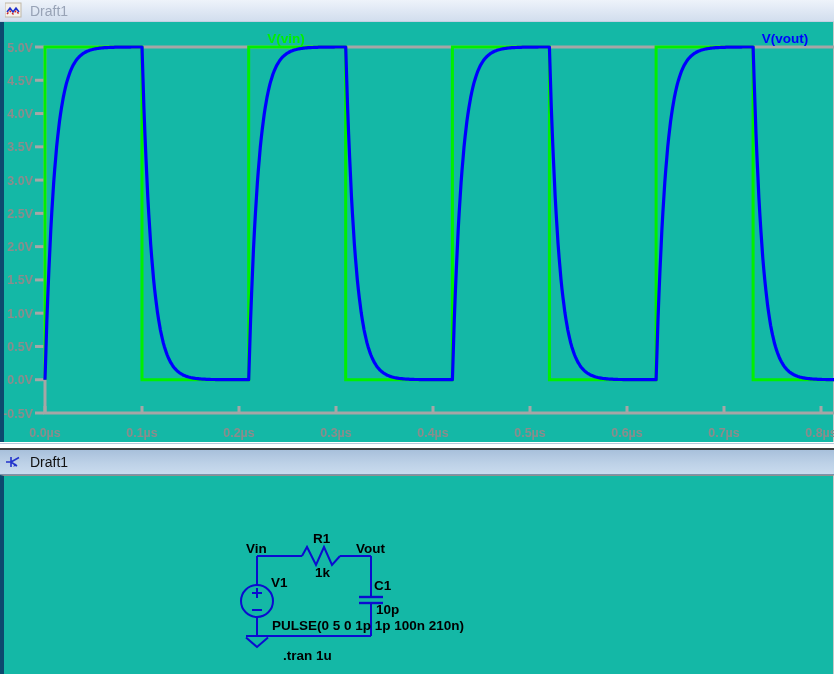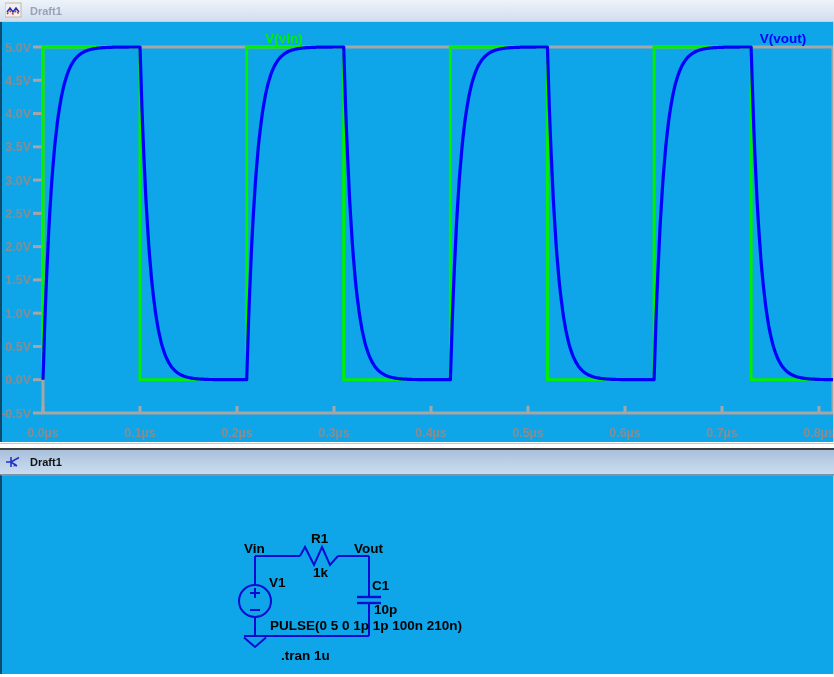--- a/index.html
+++ b/index.html
@@ -18,25 +18,25 @@
   #plot-pane .titlebar{
     background:linear-gradient(to bottom,#eef3fa,#dde6f3 60%,#d2deee);
     color:#98a3b6;
   }
   #schem-pane .titlebar{
     height:27px;margin-top:5px;
     border-top:2px solid #3f3f3f;border-bottom:1px solid #7d92ab;
     background:linear-gradient(to bottom,#a8c0db,#bdd1e7 55%,#c9dbee);
     color:#111111;
   }
-  .titlebar .title{font-size:11px;font-weight:bold;}
+  .titlebar .title{font-size:14px;font-weight:normal;}
   .titlebar .wicon{width:17px;height:17px;flex:0 0 auto;display:block;}
   .content{
-    position:relative;background:#0ea5e9;box-sizing:border-box;
-    border-left:2px solid #0c4a6e;border-right:1px solid #c8c8c8;
+    position:relative;background:#14b8a6;box-sizing:border-box;
+    border-left:4px solid #0c4a6e;border-right:1px solid #c8c8c8;
   }
   #plot-content{height:420px;}
   #schem-content{height:199px;border-top:1px solid #8f8f8f;text-align:center;}
   svg{display:block;}
   .ptick{font:bold 12.5px "Liberation Sans",sans-serif;}
   .plegend{font:bold 13.5px "Liberation Sans",sans-serif;}
   .slabel{font:bold 13.5px "Liberation Sans",sans-serif;fill:#000000;}
 </style>
 </head>
 <body>

